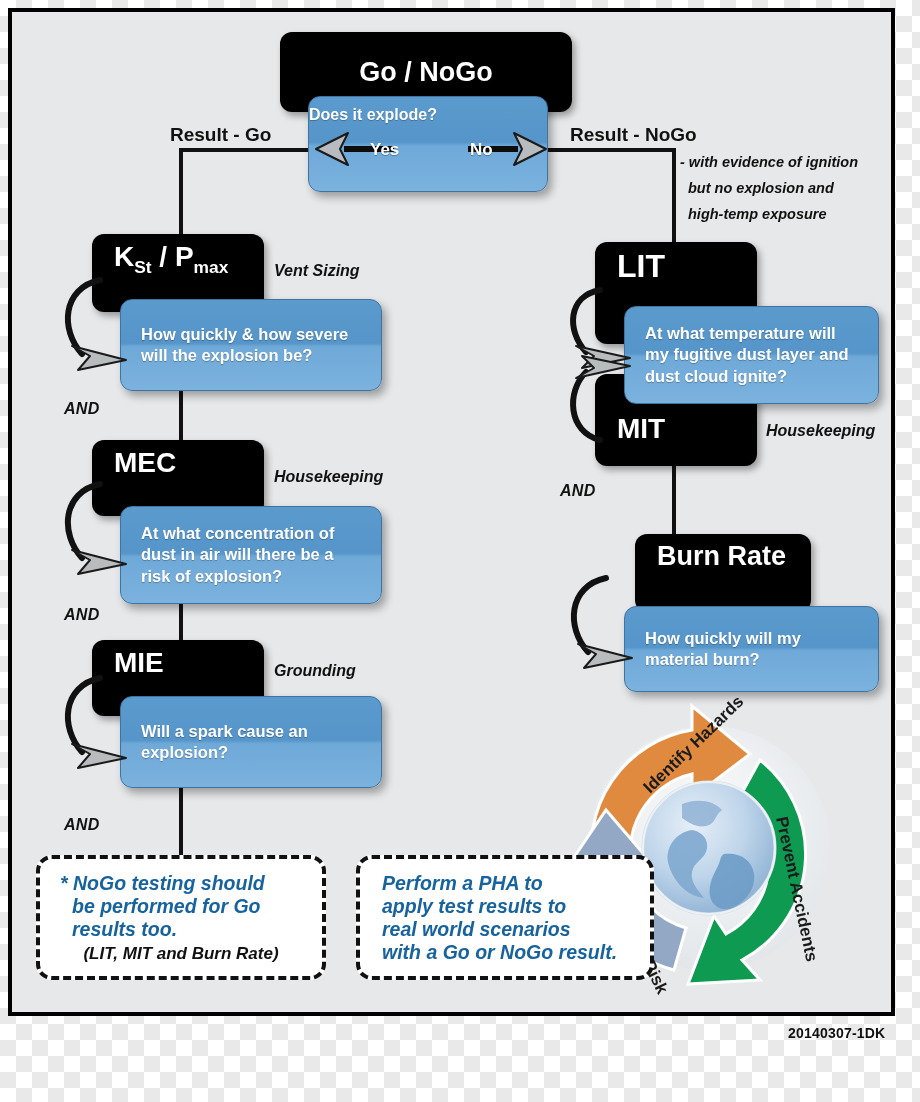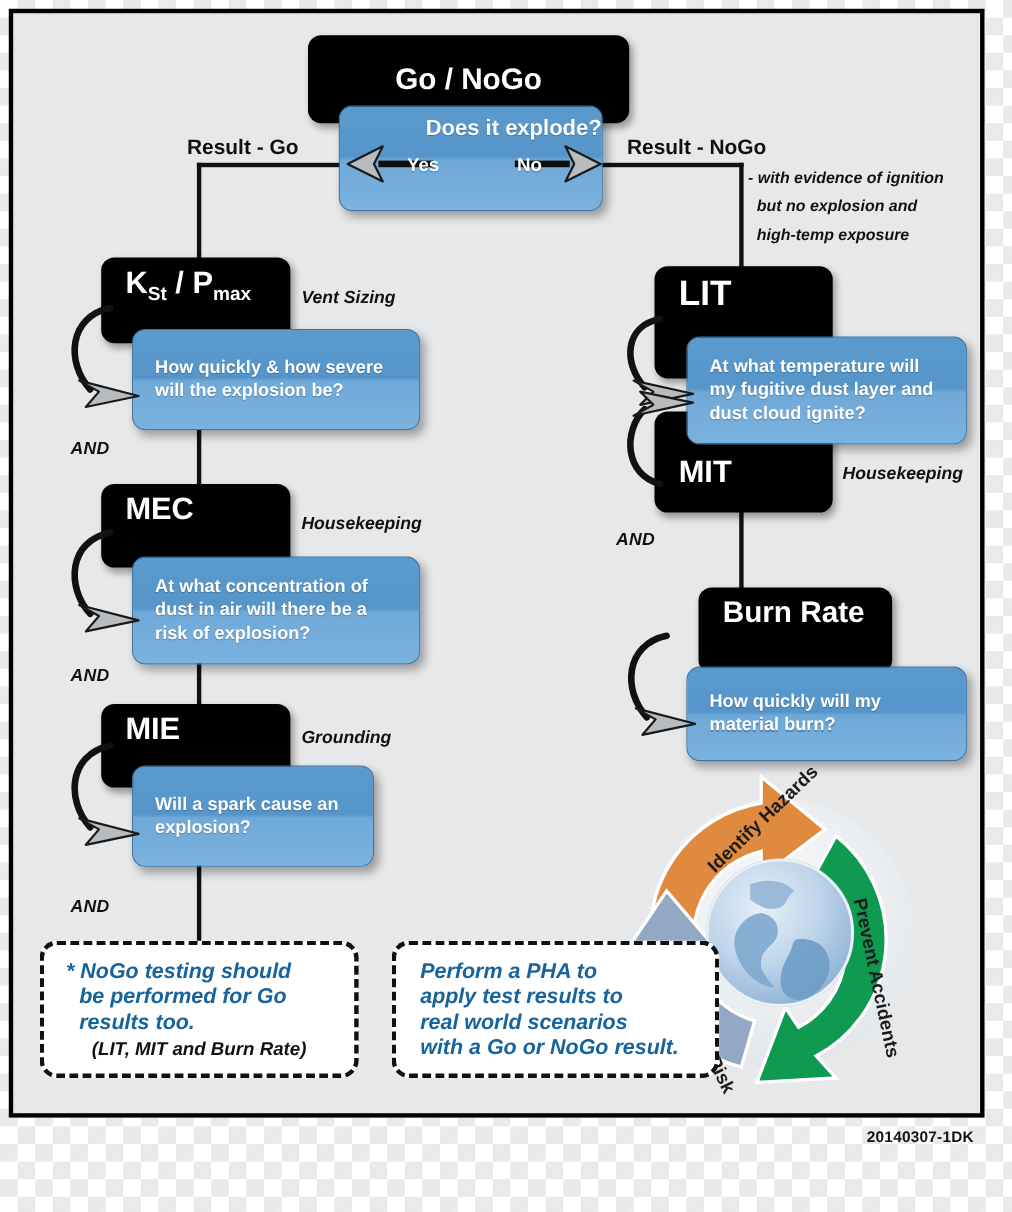--- a/index.html
+++ b/index.html
@@ -184,21 +184,21 @@
 
     <div class="vline" style="left:167px; top:136px; height:715px;"></div>
 
     <div class="vline" style="left:660px; top:136px; height:420px;"></div>
 
     <div class="blackbox center" style="left:268px; top:20px; width:292px; height:80px; font-size:27px; align-items:center;">
       <div class="bb-label">Go / NoGo</div>
     </div>
 
     <div class="bluebox" style="left:296px; top:84px; width:240px; height:96px; align-items:flex-start;">
-      <div class="bq" style="font-size:20px; width:100%; text-align:right; padding:8px 0 0 0;">Does it explode?</div>
+      <div class="bq" style="font-size:16px; width:100%; text-align:left; padding:8px 0 0 0;">Does it explode?</div>
     </div>
 
     <svg class="abs" style="left:302px; top:116px;" width="84" height="42" viewBox="0 0 84 42">
       <polygon points="2,21 34,5 26,21 34,37" fill="#b9bcbe" stroke="#1a1a1a" stroke-width="2" stroke-linejoin="round"></polygon>
       <rect x="30" y="18" width="50" height="6" fill="#0d0d0d"></rect>
     </svg>
     <div class="yn" style="left:358px; top:128px;">Yes</div>
 
     <svg class="abs" style="left:452px; top:116px;" width="84" height="42" viewBox="0 0 84 42">
       <rect x="4" y="18" width="50" height="6" fill="#0d0d0d"></rect>
@@ -238,21 +238,21 @@
     <svg class="abs" style="left:42px; top:466px;" width="90" height="110" viewBox="0 0 90 110">
       <path d="M46,6 C8,14 6,56 28,80" fill="none" stroke="#111111" stroke-width="6" stroke-linecap="round"></path>
       <polygon points="72,86 18,72 36,82 24,96" fill="#b9bcbe" stroke="#1a1a1a" stroke-width="2" stroke-linejoin="round"></polygon>
     </svg>
     <div class="and-label" style="left:52px; top:594px;">AND</div>
 
     <div class="blackbox" style="left:80px; top:628px; width:172px; height:76px; font-size:28px;">
       <div class="bb-label">MIE</div>
     </div>
     <div class="note-italic" style="left:262px; top:650px; font-size:16px;">Grounding</div>
-    <div class="bluebox" style="left:108px; top:684px; width:220px; height:92px;">
+    <div class="bluebox" style="left:108px; top:684px; width:262px; height:92px;">
       <div class="bq" style="font-size:16.5px;">Will a spark cause an explosion?</div>
     </div>
     <svg class="abs" style="left:42px; top:660px;" width="90" height="110" viewBox="0 0 90 110">
       <path d="M46,6 C8,14 6,56 28,80" fill="none" stroke="#111111" stroke-width="6" stroke-linecap="round"></path>
       <polygon points="72,86 18,72 36,82 24,96" fill="#b9bcbe" stroke="#1a1a1a" stroke-width="2" stroke-linejoin="round"></polygon>
     </svg>
     <div class="and-label" style="left:52px; top:804px;">AND</div>
 
     <div class="blackbox" style="left:583px; top:230px; width:162px; height:102px; font-size:32px;">
       <div class="bb-label">LIT</div>

